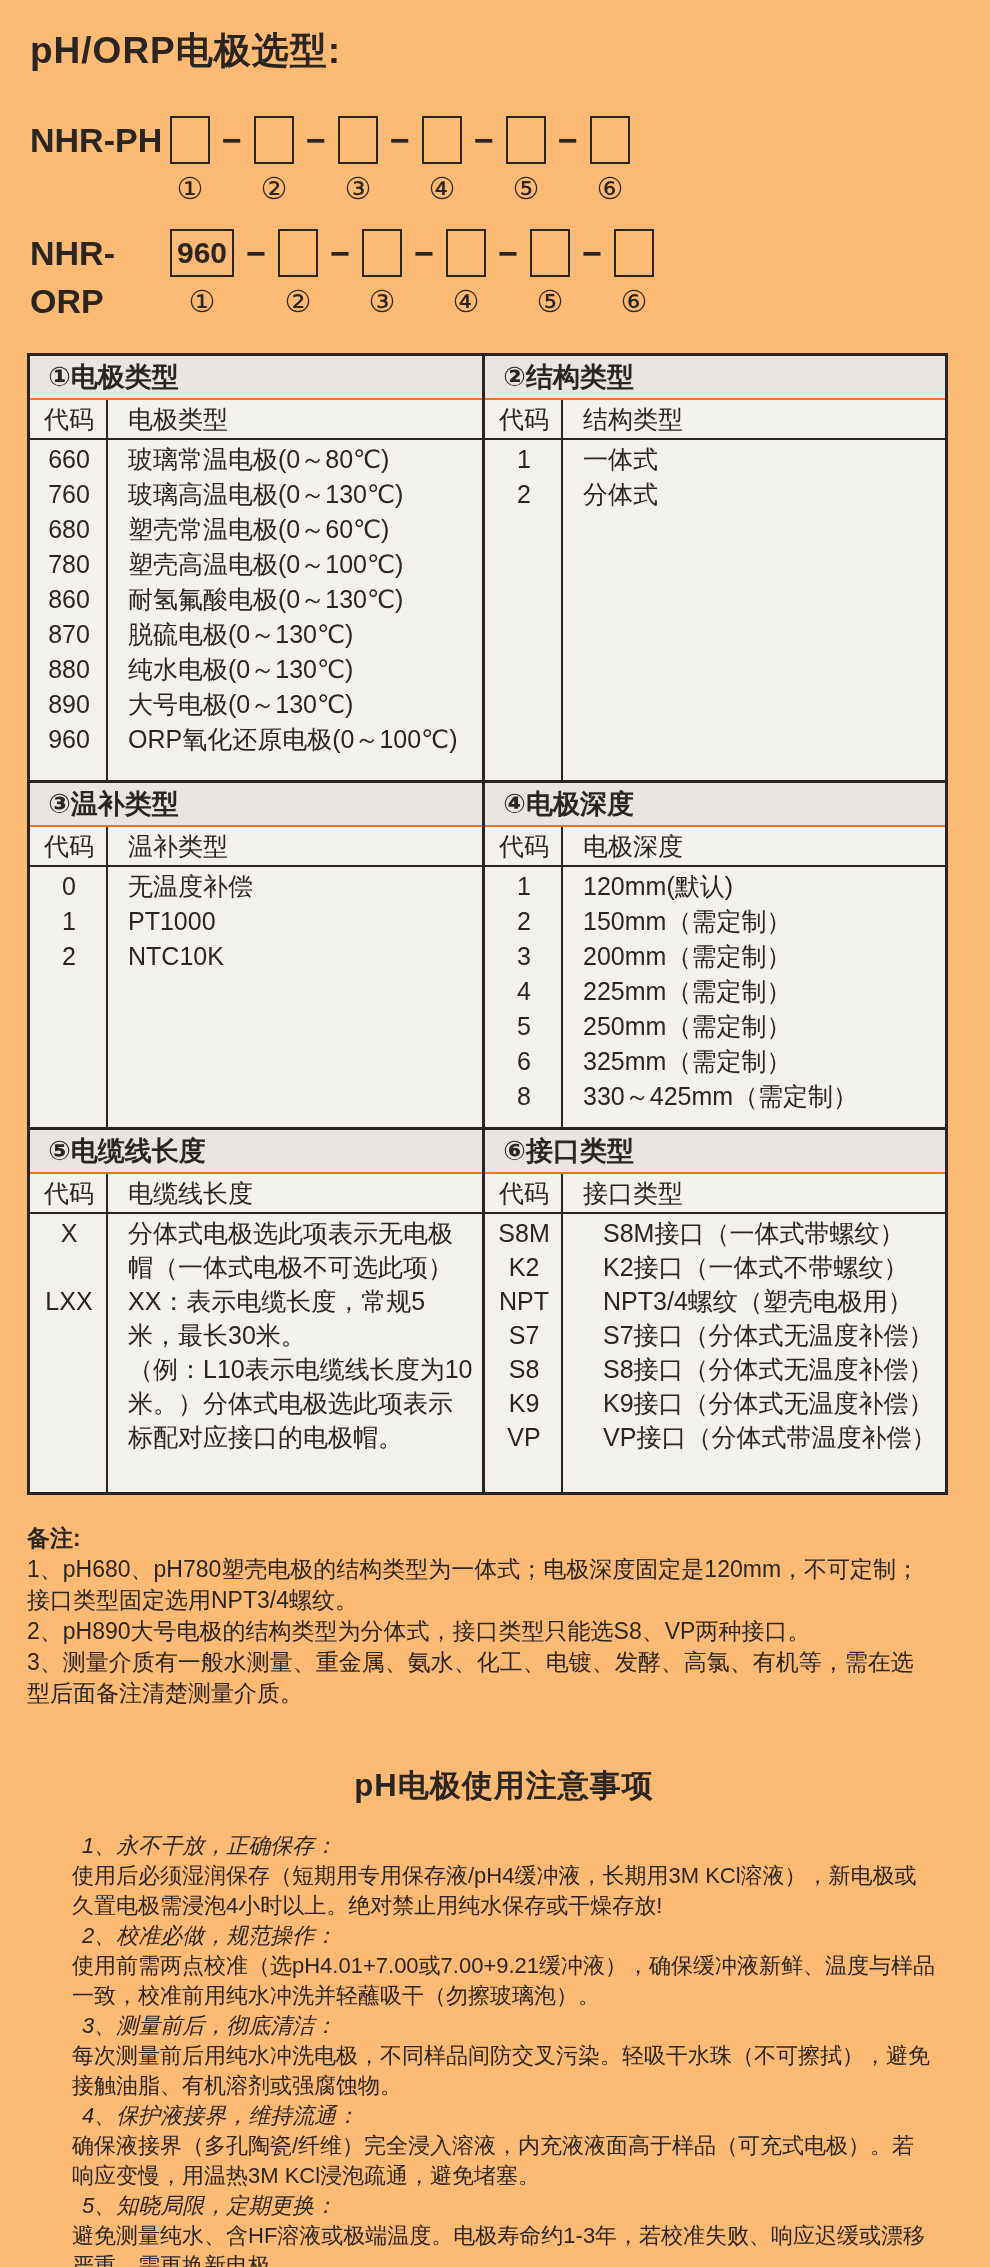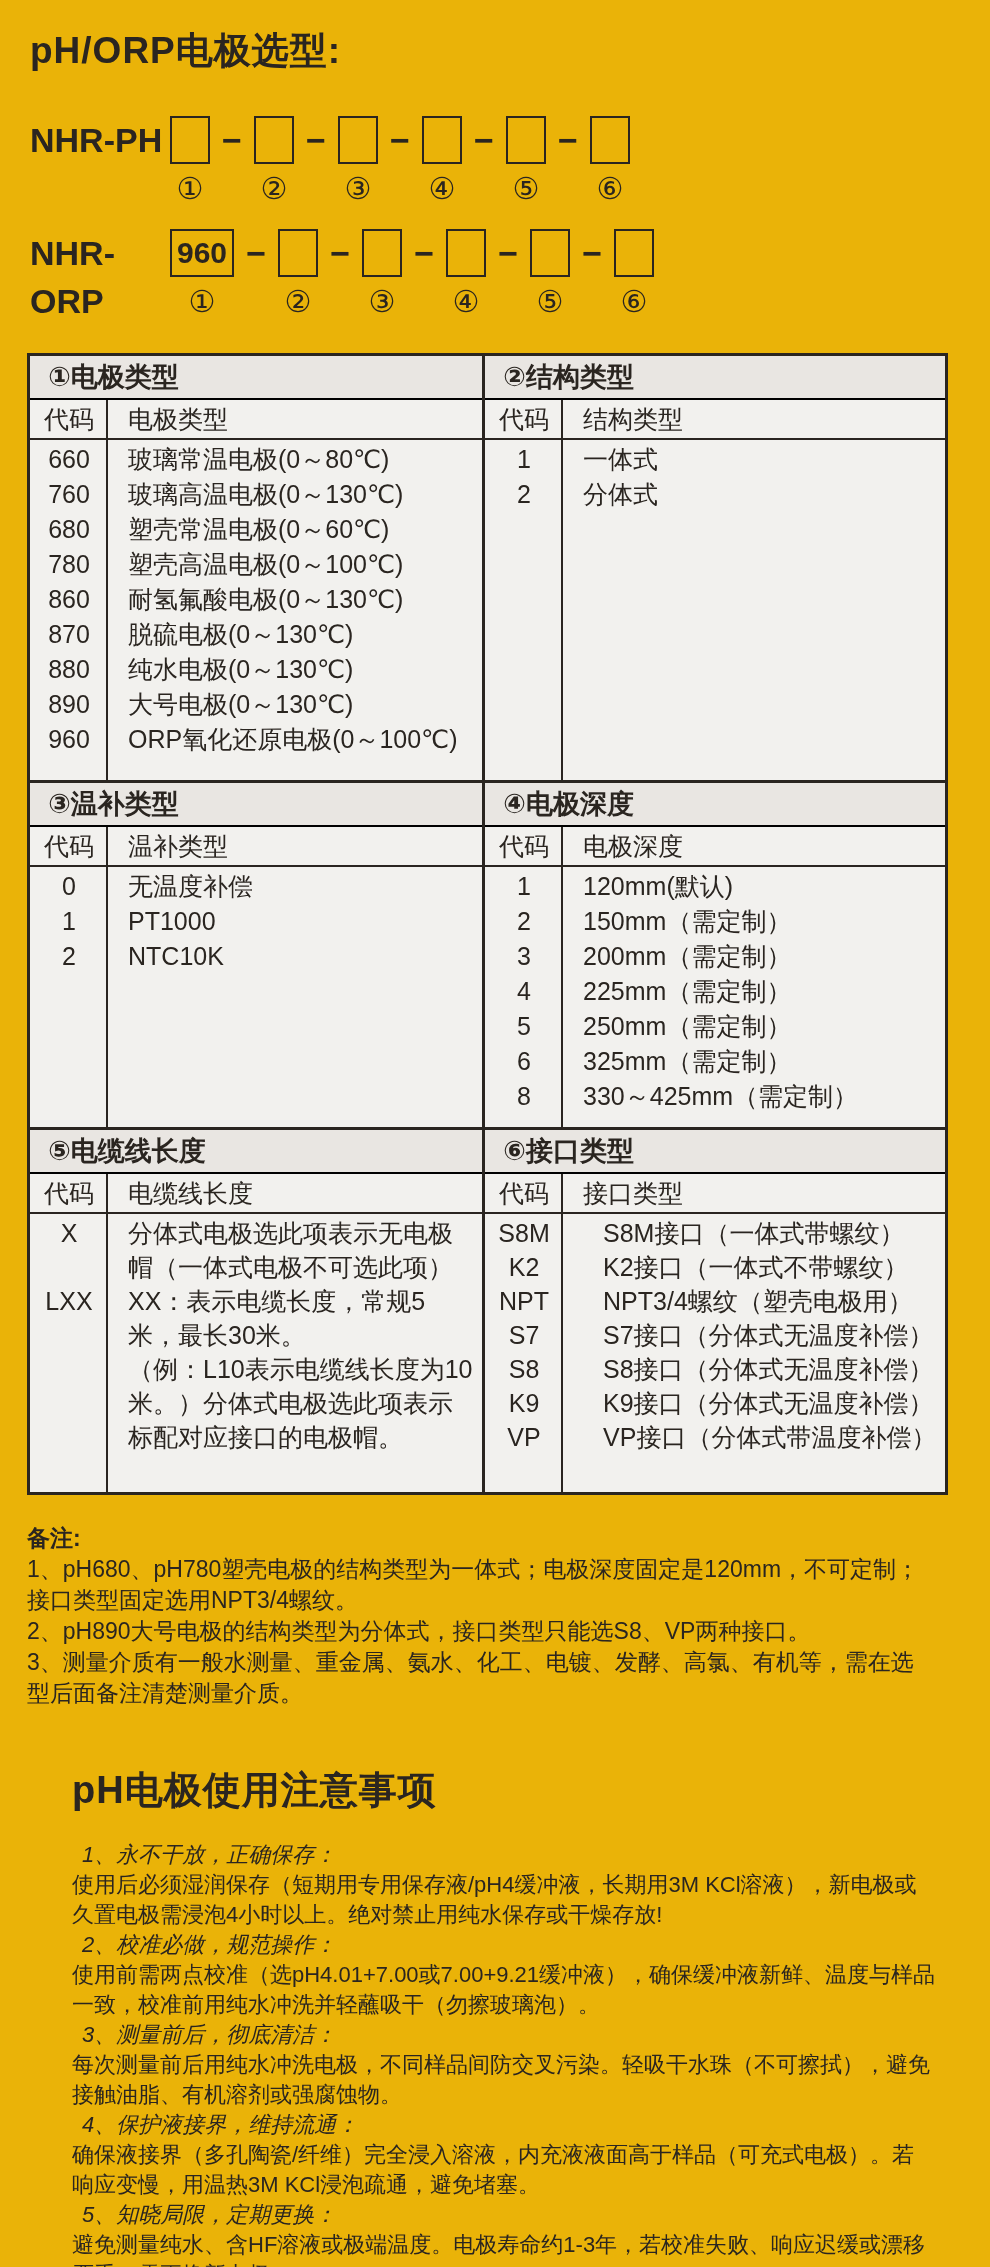--- a/index.html
+++ b/index.html
@@ -1,18 +1,18 @@
 <!DOCTYPE html>
 <html><head>
 <meta charset="utf-8">
 <style>
   * { margin:0; padding:0; box-sizing:border-box; }
   html,body { background:#f2f1ee; }
   body { font-family:"Liberation Sans","DejaVu Sans",sans-serif; color:#2a2520; }
-  .page { width:990px; height:2267px; background:#eab308; overflow:hidden; position:relative; }
+  .page { width:990px; height:2267px; background:#fdba74; overflow:hidden; position:relative; }
 
   .doc-title { font-size:37px; font-weight:bold; padding:26px 0 0 30px; letter-spacing:1px; }
 
   
   .diagram { display:flex; align-items:flex-start; margin-left:30px; }
   .diagram-ph { margin-top:40px; }
   .diagram-orp { margin-top:24px; }
   .model-label { width:140px; flex-shrink:0; font-size:34px; font-weight:bold; line-height:48px; }
   .slots { display:flex; }
   .slot { display:flex; align-items:flex-start; }
@@ -21,42 +21,42 @@
   .slot-col { display:flex; flex-direction:column; align-items:center; }
   .box { min-width:40px; height:48px; border:2px solid #2a2520; font-size:30px; font-weight:bold; line-height:44px; text-align:center; padding:0 5px; }
   .circ { margin-top:9px; font-size:30px; line-height:32px; }
 
   
   .sel-table { margin:28px 0 0 27px; width:921px; border:3px solid #2a2520; background:#f2f1ee; }
   .t-section { display:flex; }
   .t-section + .t-section { border-top:3px solid #2a2520; }
   .t-half { width:456px; display:flex; flex-direction:column; }
   .t-half.right { width:467px; border-left:3px solid #2a2520; }
-  .t-title { background:#e9e6e2; border-bottom:2px solid #000000; font-size:27px; font-weight:bold; line-height:30px; padding:6px 0 6px 18px; }
+  .t-title { background:#e9e6e2; border-bottom:2px solid #f97316; font-size:27px; font-weight:bold; line-height:30px; padding:6px 0 6px 18px; }
   .t-body { position:relative; flex:1; }
   .vline { position:absolute; left:76px; top:0; bottom:0; width:2px; background:#2a2520; }
   .t-sub { display:flex; align-items:center; height:40px; border-bottom:2px solid #2a2520; font-size:25px; }
   .c-code { width:78px; flex-shrink:0; text-align:center; }
   .c-val { flex:1; padding-left:20px; padding-right:8px; }
   .t-rows { padding-top:2px; }
   .t-row { display:flex; align-items:flex-start; font-size:25px; line-height:35px; }
   .rows-c .t-row { line-height:34px; }
   .rows-c .c-val, .rows-c2 .c-val { white-space:pre-wrap; }
   .rows-c2 .t-row { line-height:34px;gap:20px; }
   .body-a { min-height:380px; }
   .body-b { min-height:300px; }
   .body-c { min-height:318px; }
 
   
   .notes { margin:28px 0 0 27px; width:906px; font-size:23px; line-height:31px; }
   .notes-heading { font-weight:bold; }
 
   
   .usage { margin:56px 0 0 72px; width:864px; }
-  .usage-title { text-align:left; font-size:38px; font-weight:bold; letter-spacing:1px; }
+  .usage-title { text-align:center; font-size:31px; font-weight:bold; letter-spacing:1px; }
   .usage-items { margin-top:24px; font-size:22px; line-height:30px; }
   .u-head { padding-left:10px;font-style:italic; }
 </style>
 </head>
 <body>
 
 <div class="page">
 
   <div class="doc-title">pH/ORP电极选型:</div>
 

